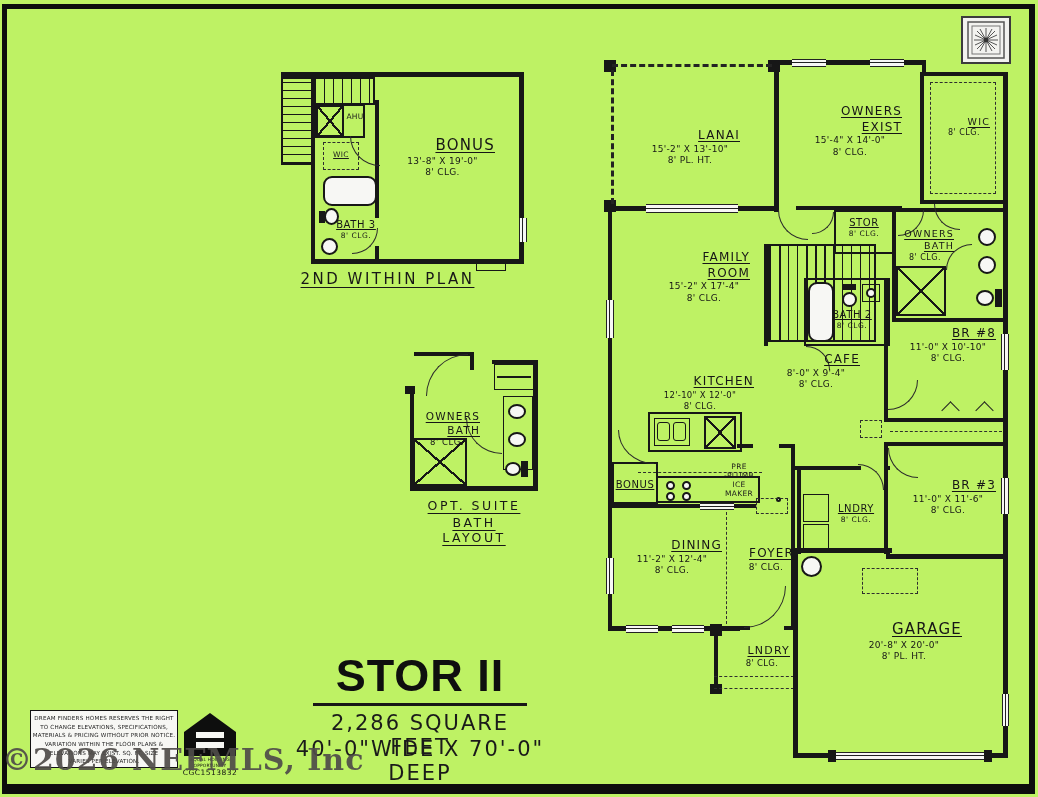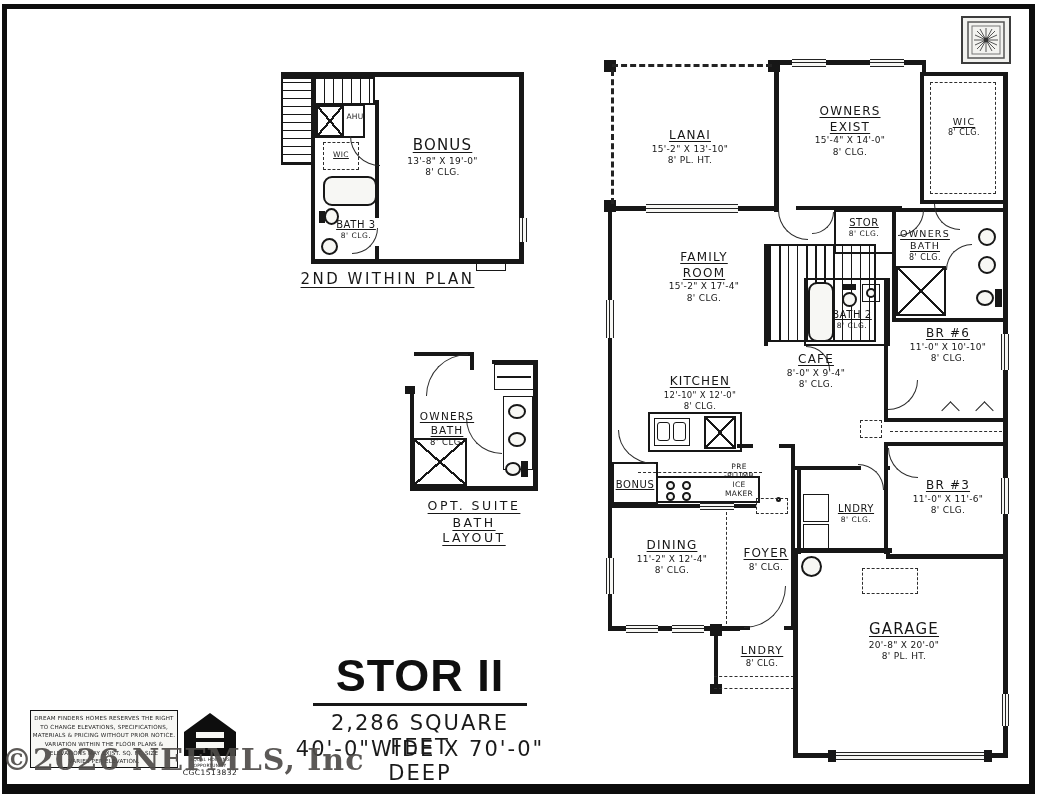--- a/index.html
+++ b/index.html
@@ -1,19 +1,19 @@
 <!DOCTYPE html>
 <html><head>
 <meta charset="utf-8">
 <style>
   * { box-sizing: border-box; margin: 0; padding: 0; }
   html,body { background:#e8e8e6; }
   .page {
     position: relative; width: 1038px; height: 797px;
-    background:#ffffff; overflow: hidden;
+    background:#bef264; overflow: hidden;
     font-family: "DejaVu Sans", sans-serif; color:#1b1b1b;
   }
   .frame { position:absolute; left:2px; top:4px; right:3px; bottom:3px;
     border-style:solid; border-color:#0d0d0d; border-width:5px 6px 10px 5px; pointer-events:none; }
   
   .w   { position:absolute; background:#171717; }
   .box { position:absolute; border:2px solid #171717; }
   .dash{ position:absolute; border:1.5px dashed #2e2e2e; }
   .dashh{ position:absolute; border-top:1.5px dashed #2e2e2e; }
   .dashv{ position:absolute; border-left:1.5px dashed #2e2e2e; }
@@ -26,21 +26,21 @@
     background:
       linear-gradient(to top right, transparent calc(50% - 1.1px), #171717 calc(50% - 1.1px) calc(50% + 1.1px), transparent calc(50% + 1.1px)),
       linear-gradient(to bottom right, transparent calc(50% - 1.1px), #171717 calc(50% - 1.1px) calc(50% + 1.1px), transparent calc(50% + 1.1px)); }
   .stv { position:absolute; border:2px solid #171717; background:repeating-linear-gradient(90deg,#171717 0 1.5px, transparent 1.5px 9px); }
   .sth { position:absolute; border:2px solid #171717; background:repeating-linear-gradient(0deg,#171717 0 1.5px, transparent 1.5px 8px); }
   .tub { position:absolute; border:2px solid #171717; border-radius:9px; background:#f7f7f4; }
   .crc { position:absolute; border:2px solid #171717; border-radius:50%; background:#f7f7f4; }
   .chev{ position:absolute; width:13px; height:13px; border-left:1.6px solid #222; border-top:1.6px solid #222; transform:rotate(45deg); }
   
   .lbl { position:absolute; text-align:center; line-height:1.3; letter-spacing:.5px; color:#161616; }
-  .rn  { display:block; font-size:12px; letter-spacing:1.2px; text-decoration:underline; text-underline-offset:2px; }
+  .rn  { display:block; font-size:12px; letter-spacing:1.2px; text-decoration:underline; text-underline-offset:2px;text-align:right; }
   .rns { display:block; font-size:10px; letter-spacing:.6px; text-decoration:underline; text-underline-offset:1px; }
   .dim { display:block; font-size:9px; letter-spacing:.3px; }
   .dims{ display:block; font-size:7.5px; }
   .big { font-size:15px; }
   .note{ position:absolute; font-size:7.5px; line-height:1.2; letter-spacing:.3px; text-align:center; }
   .cap { position:absolute; text-align:center; font-size:15px; letter-spacing:2.5px; text-decoration:underline; text-underline-offset:3px; color:#171717; }
   
   .tb-name { position:absolute; text-align:center; font-family:"Liberation Sans", sans-serif; font-weight:bold; font-size:45px; letter-spacing:1px; color:#0f0f0f; }
   .tb-sub  { position:absolute; text-align:center; font-size:21px; letter-spacing:2px; color:#1a1a1a; }
   
@@ -281,21 +281,21 @@
       <span class="rn">FAMILY</span>
       <span class="rn">ROOM</span>
       <span class="dim">15'-2" X 17'-4"</span>
       <span class="dim">8' CLG.</span>
     </div>
     <div class="lbl" style="left:824px;top:308px;width:56px">
       <span class="rns">BATH 2</span>
       <span class="dims">8' CLG.</span>
     </div>
     <div class="lbl" style="left:900px;top:326px;width:96px">
-      <span class="rn">BR #6</span>
+      <span class="rn">BR #8</span>
       <span class="dim">11'-0" X 10'-10"</span>
       <span class="dim">8' CLG.</span>
     </div>
     <div class="lbl" style="left:772px;top:352px;width:88px">
       <span class="rn">CAFE</span>
       <span class="dim">8'-0" X 9'-4"</span>
       <span class="dim">8' CLG.</span>
     </div>
     <div class="lbl" style="left:646px;top:374px;width:108px">
       <span class="rn">KITCHEN</span>

